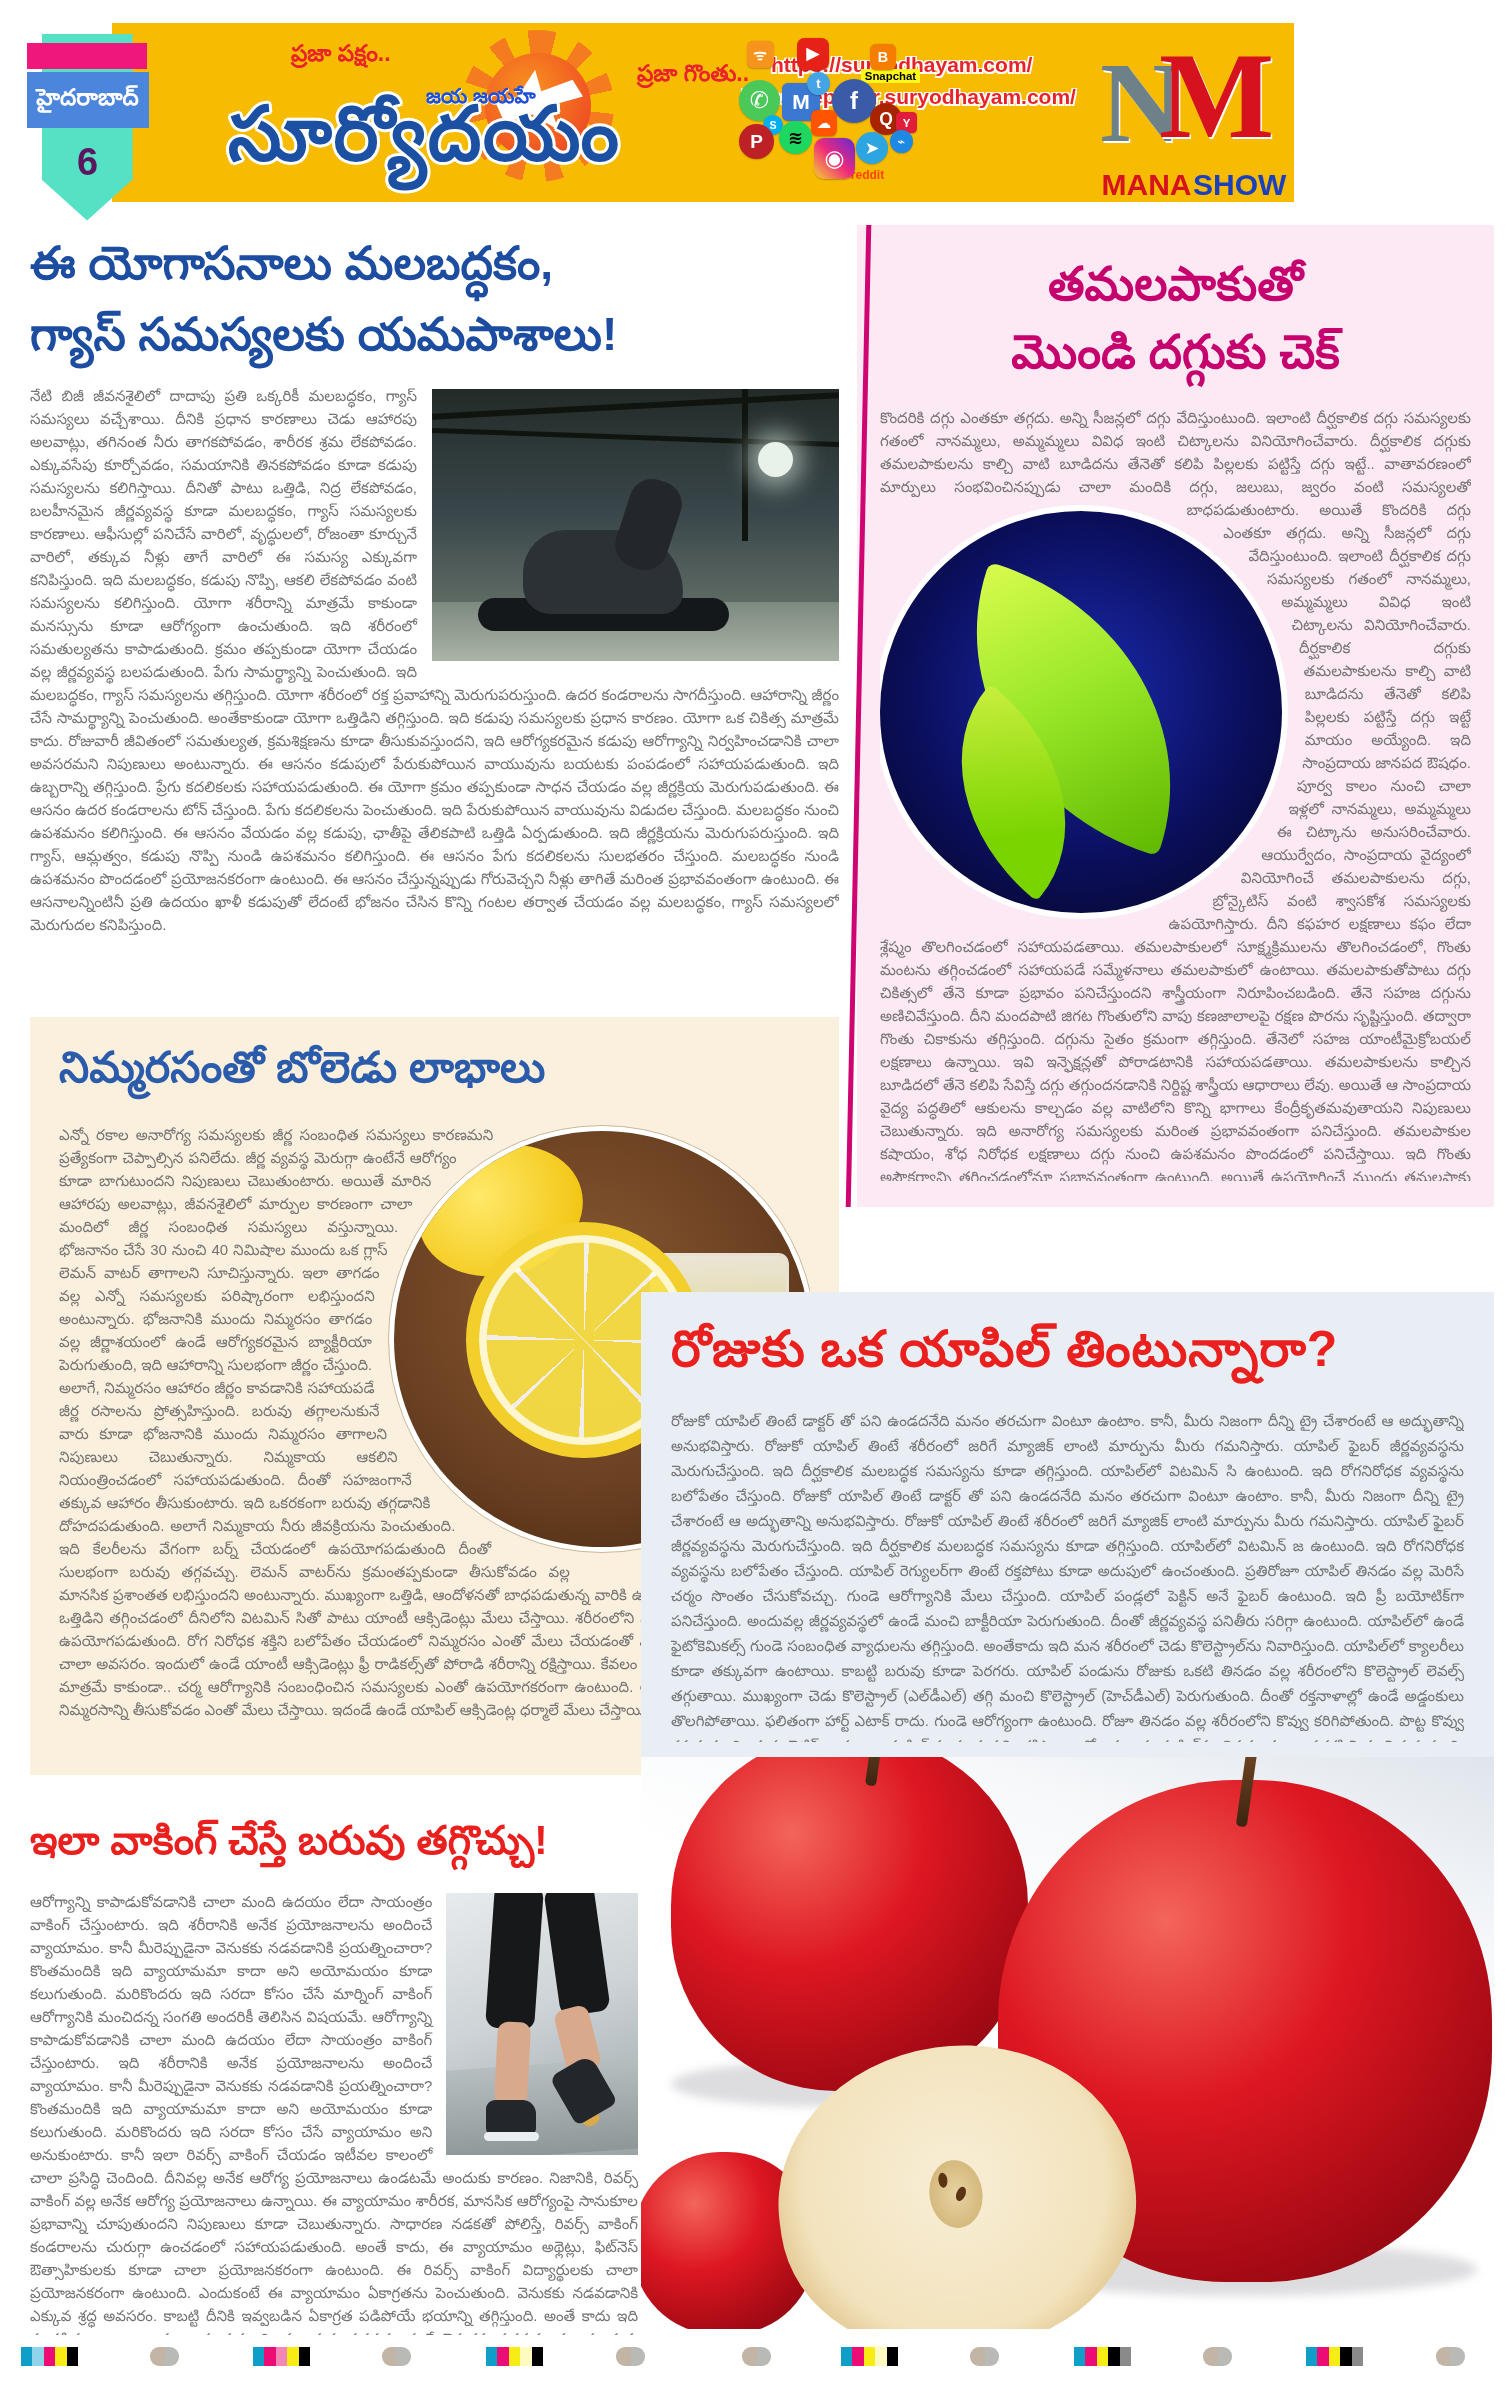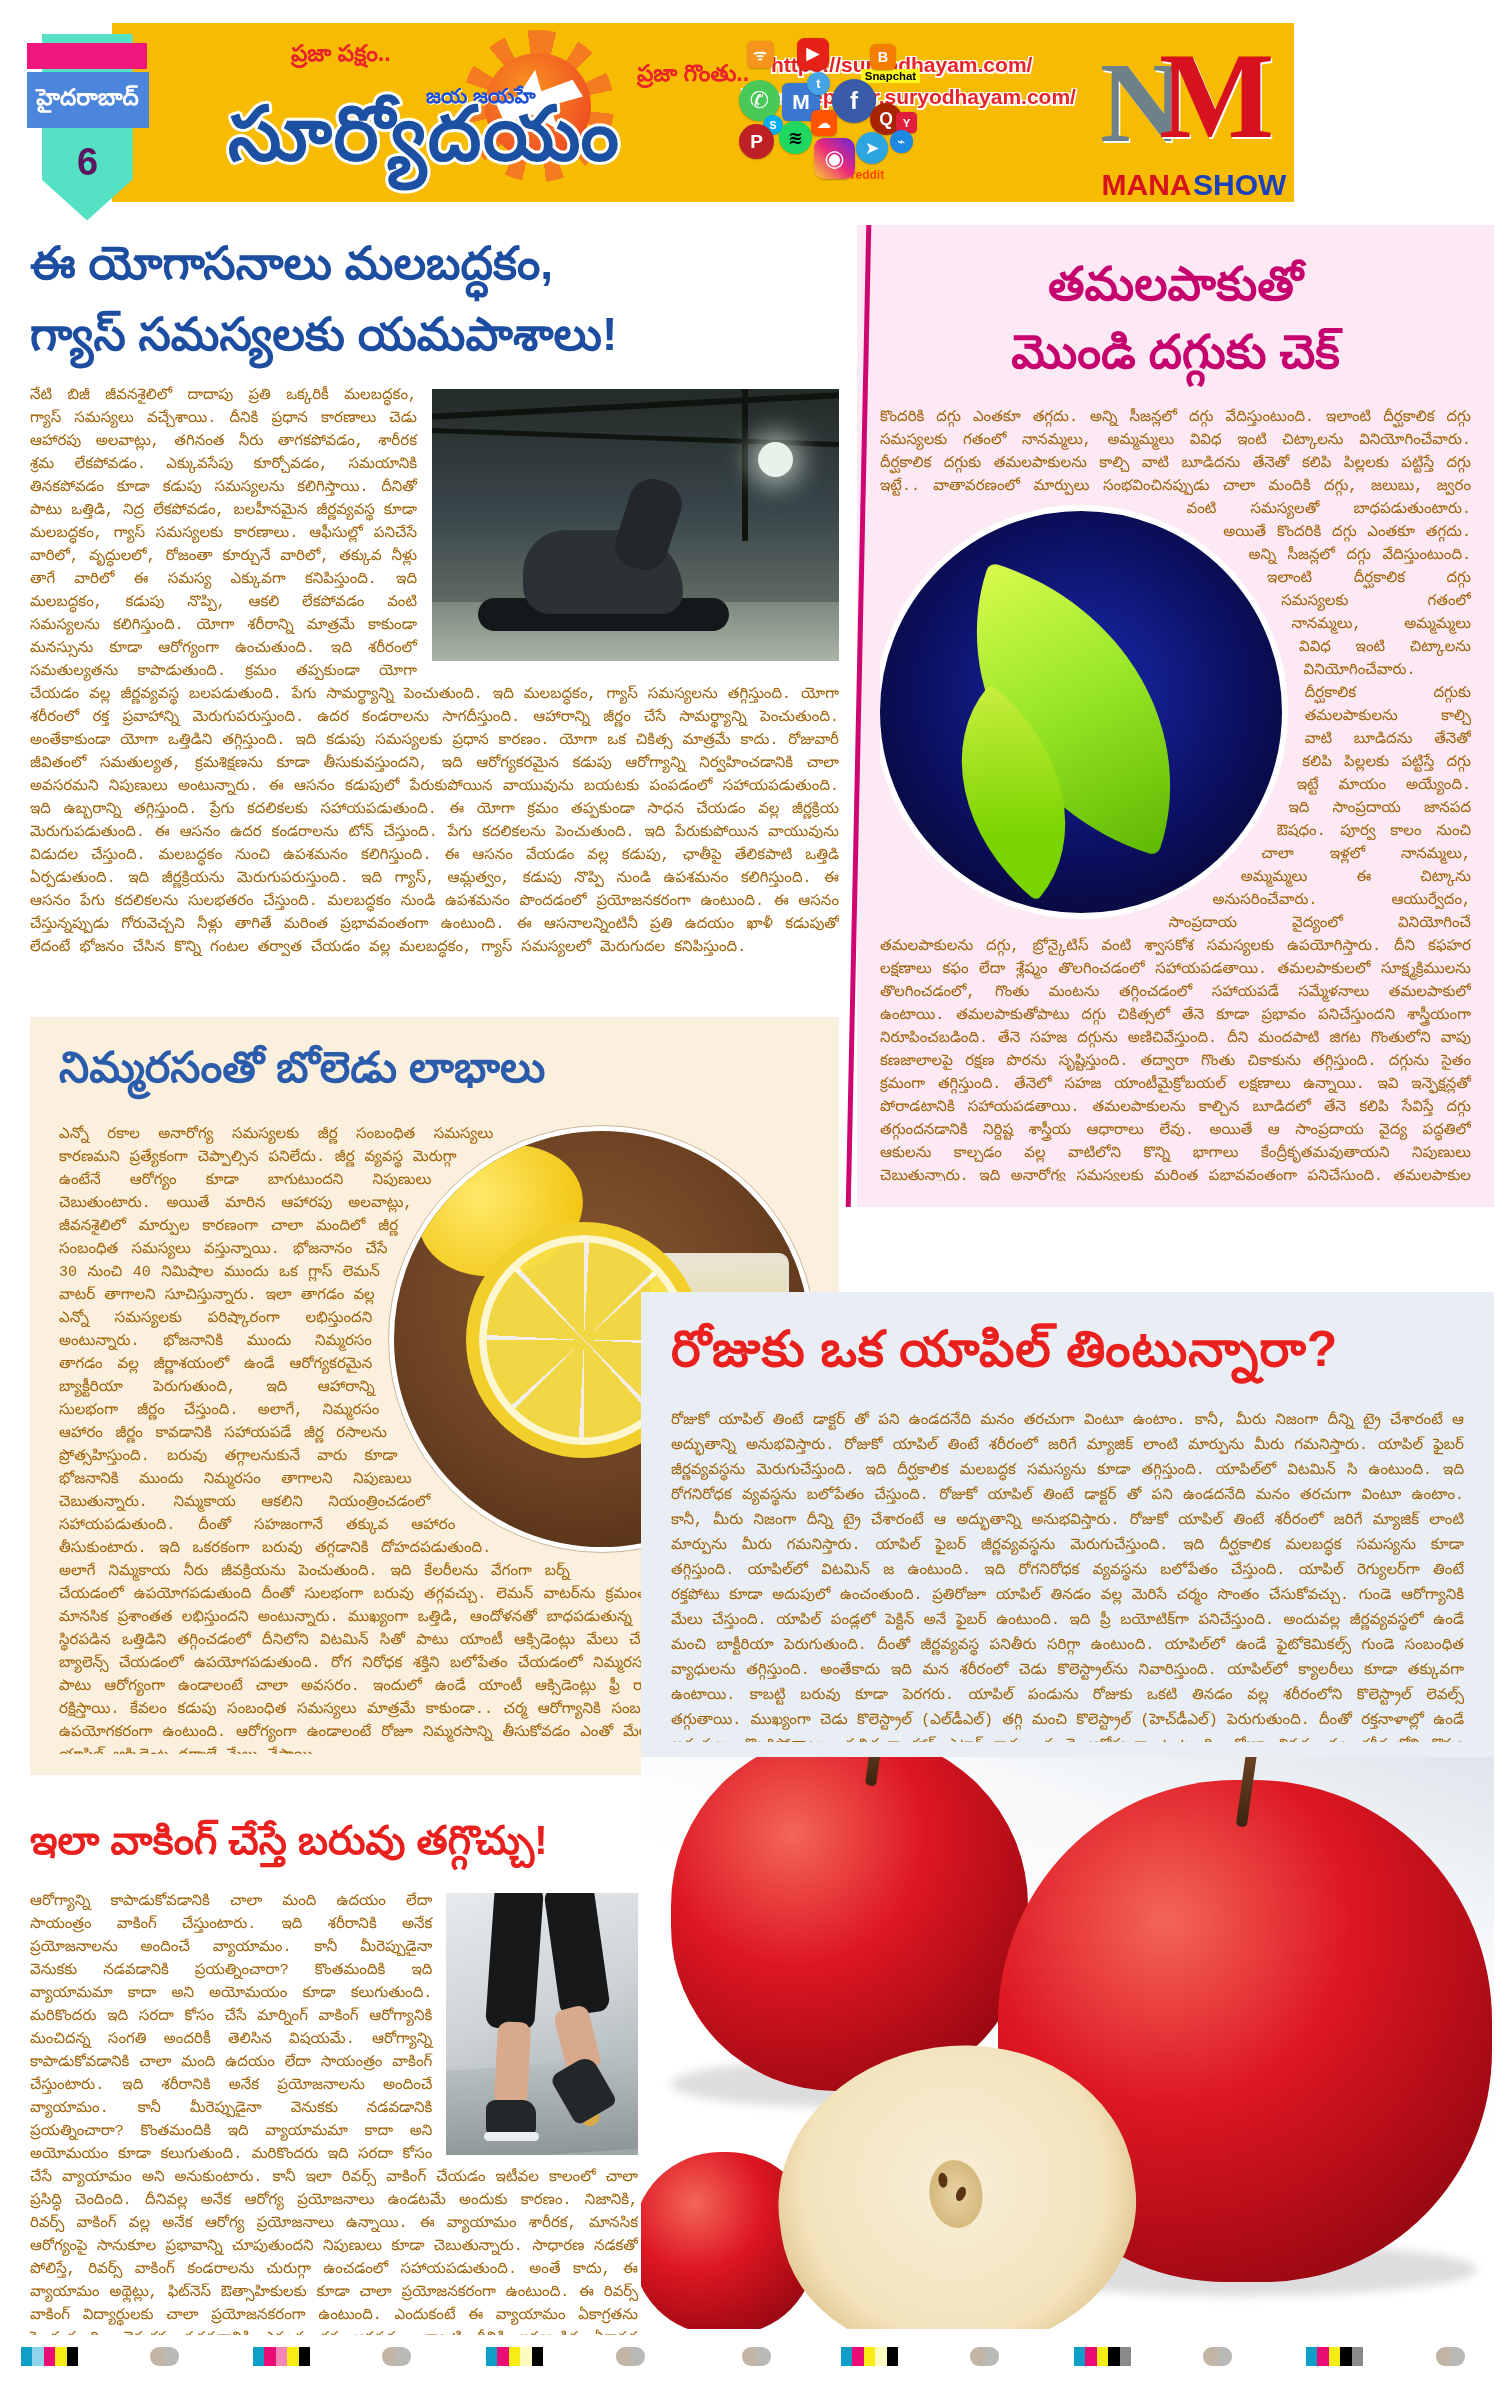--- a/index.html
+++ b/index.html
@@ -52,21 +52,21 @@
                  clip-path:polygon(6% 0,100% 8%,97% 82%,10% 92%);}
   .ribbon-red{position:absolute;left:0;top:7.6px;width:175px;height:160px;background:#d6121f;
               clip-path:polygon(14% 6%,100% 0,90% 100%,0 90%);}
   .ribbon-fold{position:absolute;left:68px;top:161px;width:53px;height:26px;background:#8e0b12;
                clip-path:polygon(0 0,100% 0,40% 100%);}
   .date-text{position:absolute;width:175px;text-align:center;color:#fff;font-weight:bold;font-size:23px;}
   .dt1{left:7.6px;top:40px;} .dt2{left:7.6px;top:73px;} .dt3{left:7.6px;top:106px;}
   
   .headline-blue{color:#1d4da0;font-weight:bold;font-size:46px;line-height:1.55;}
   .article{position:absolute;}
-  .body-text{font-size:15px;line-height:23px;text-align:justify;color:#a16207;overflow:hidden;font-family:Liberation Mono, monospace;}
+  .body-text{font-size:15px;line-height:23px;text-align:justify;color:#737373;overflow:hidden;}
   
   .art-yoga{left:30px;top:228px;width:809px;height:787px;}
   .yoga-body{margin-top:13.7px;height:602px;}
   .yoga-img{float:right;width:407px;height:272px;margin:4.6px 0 10.6px 15px;
             background:linear-gradient(180deg,#232b28 0%,#39464a 45%,#5d6a63 78%,#8a968c 100%);position:relative;overflow:hidden;}
   .yoga-beam{position:absolute;background:#10140f;}
   .yoga-light{position:absolute;right:46px;top:53px;width:35px;height:35px;border-radius:50%;background:#e8f2ea;box-shadow:0 0 23px 10.6px rgba(230,245,235,.55);}
   .yoga-floor{position:absolute;left:0;bottom:0;width:100%;height:59px;background:linear-gradient(180deg,#7d8a80,#aab3a6);}
   .yoga-mat{position:absolute;left:46px;bottom:30px;width:251px;height:33px;border-radius:16.7px;background:#15181a;}
   .yoga-person{position:absolute;left:91px;bottom:47px;width:160px;height:84px;border-radius:46px 68px 23px 30px;background:#2c3136;}

